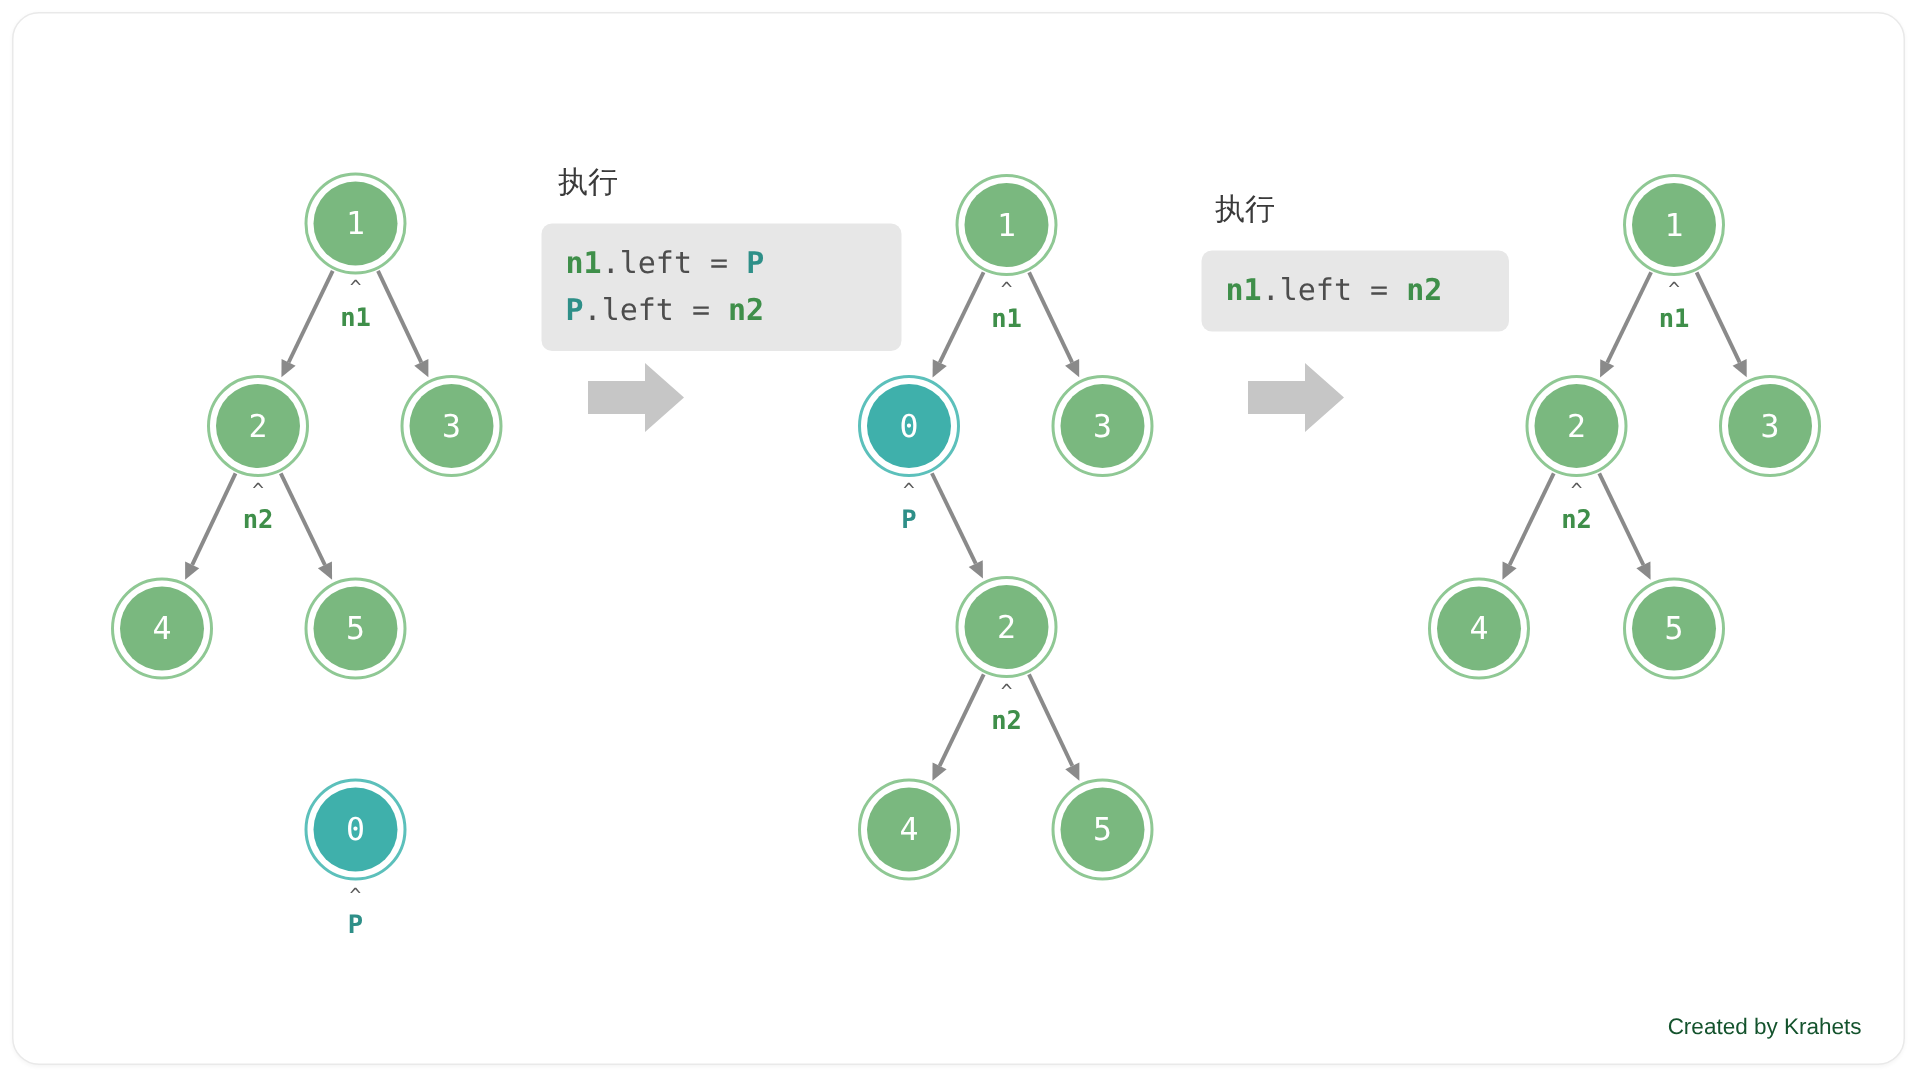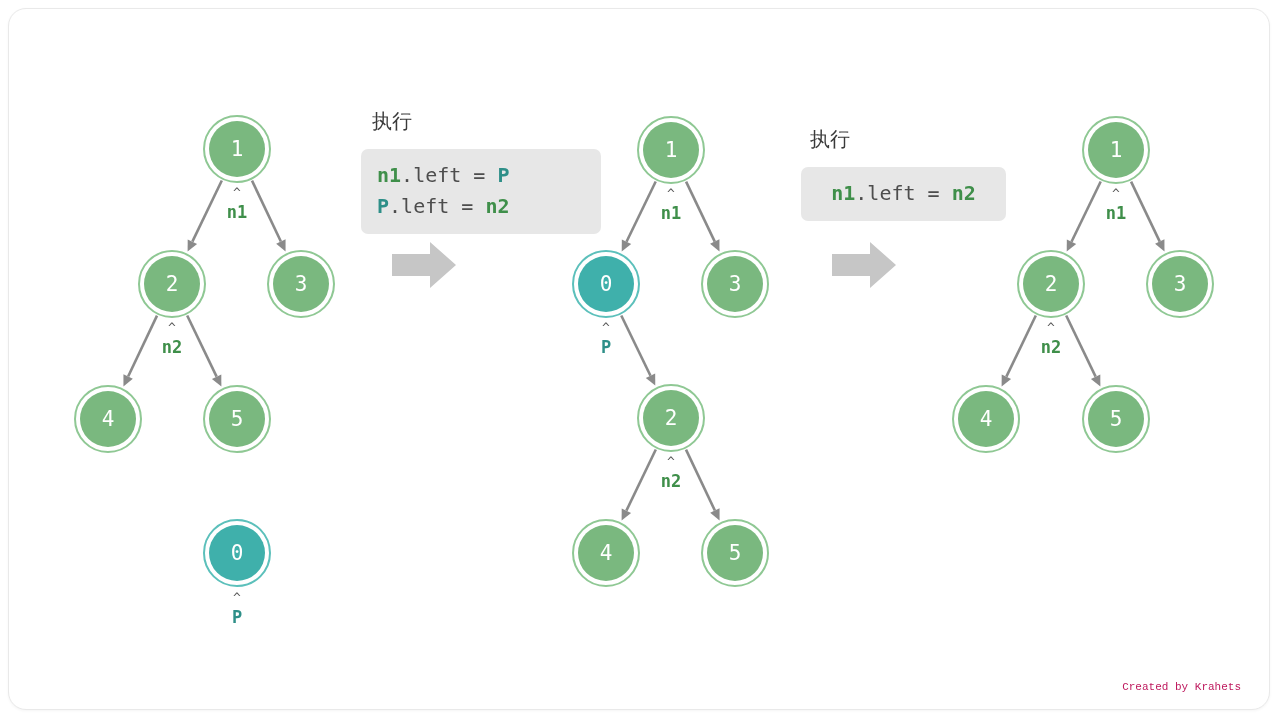--- a/index.html
+++ b/index.html
@@ -136,23 +136,23 @@
   .code-box .line { display: block; }
   .tok-n { color: #3f8f4a; font-weight: bold; }
   .tok-p { color: #2e8f88; font-weight: bold; }
   .tok-plain { color: #4d4d4d; }
 
   
   #footer {
     position: absolute;
     right: 30px;
     bottom: 18px;
-    font-family: Liberation Mono, monospace;
-    font-size: 11px;
-    color: #be185d;
+    font-family: Liberation Sans, sans-serif;
+    font-size: 15px;
+    color: #14532d;
     user-select: none;
   }
 </style>
 </head>
 <body>
 
 <div id="card">
   <div id="stage">
 
     <svg class="layer" id="edge-layer" viewBox="0 0 1280 720" preserveAspectRatio="none">
@@ -293,20 +293,20 @@
           <span class="name">n2</span>
         </div>
       </div>
     <div id="text-layer">
         <div class="step-label" style="left: 363px; top: 99px;">执行</div>
         <div class="step-label" style="left: 801px; top: 117px;">执行</div>
         <div class="code-box" style="left: 352px; top: 140px; width: 240px;">
           <span class="line"><span class="tok-n">n1</span><span class="tok-plain">.left = </span><span class="tok-p">P</span></span>
           <span class="line"><span class="tok-p">P</span><span class="tok-plain">.left = </span><span class="tok-n">n2</span></span>
         </div>
-        <div class="code-box" style="left: 792px; top: 158px; width: 205px; text-align: center;">
+        <div class="code-box" style="left: 792px; top: 158px; width: 205px;">
           <span class="line"><span class="tok-n">n1</span><span class="tok-plain">.left = </span><span class="tok-n">n2</span></span>
         </div>
       </div>
 
     <div id="footer">Created by Krahets</div>
   </div>
 </div>
 
 </body></html>

